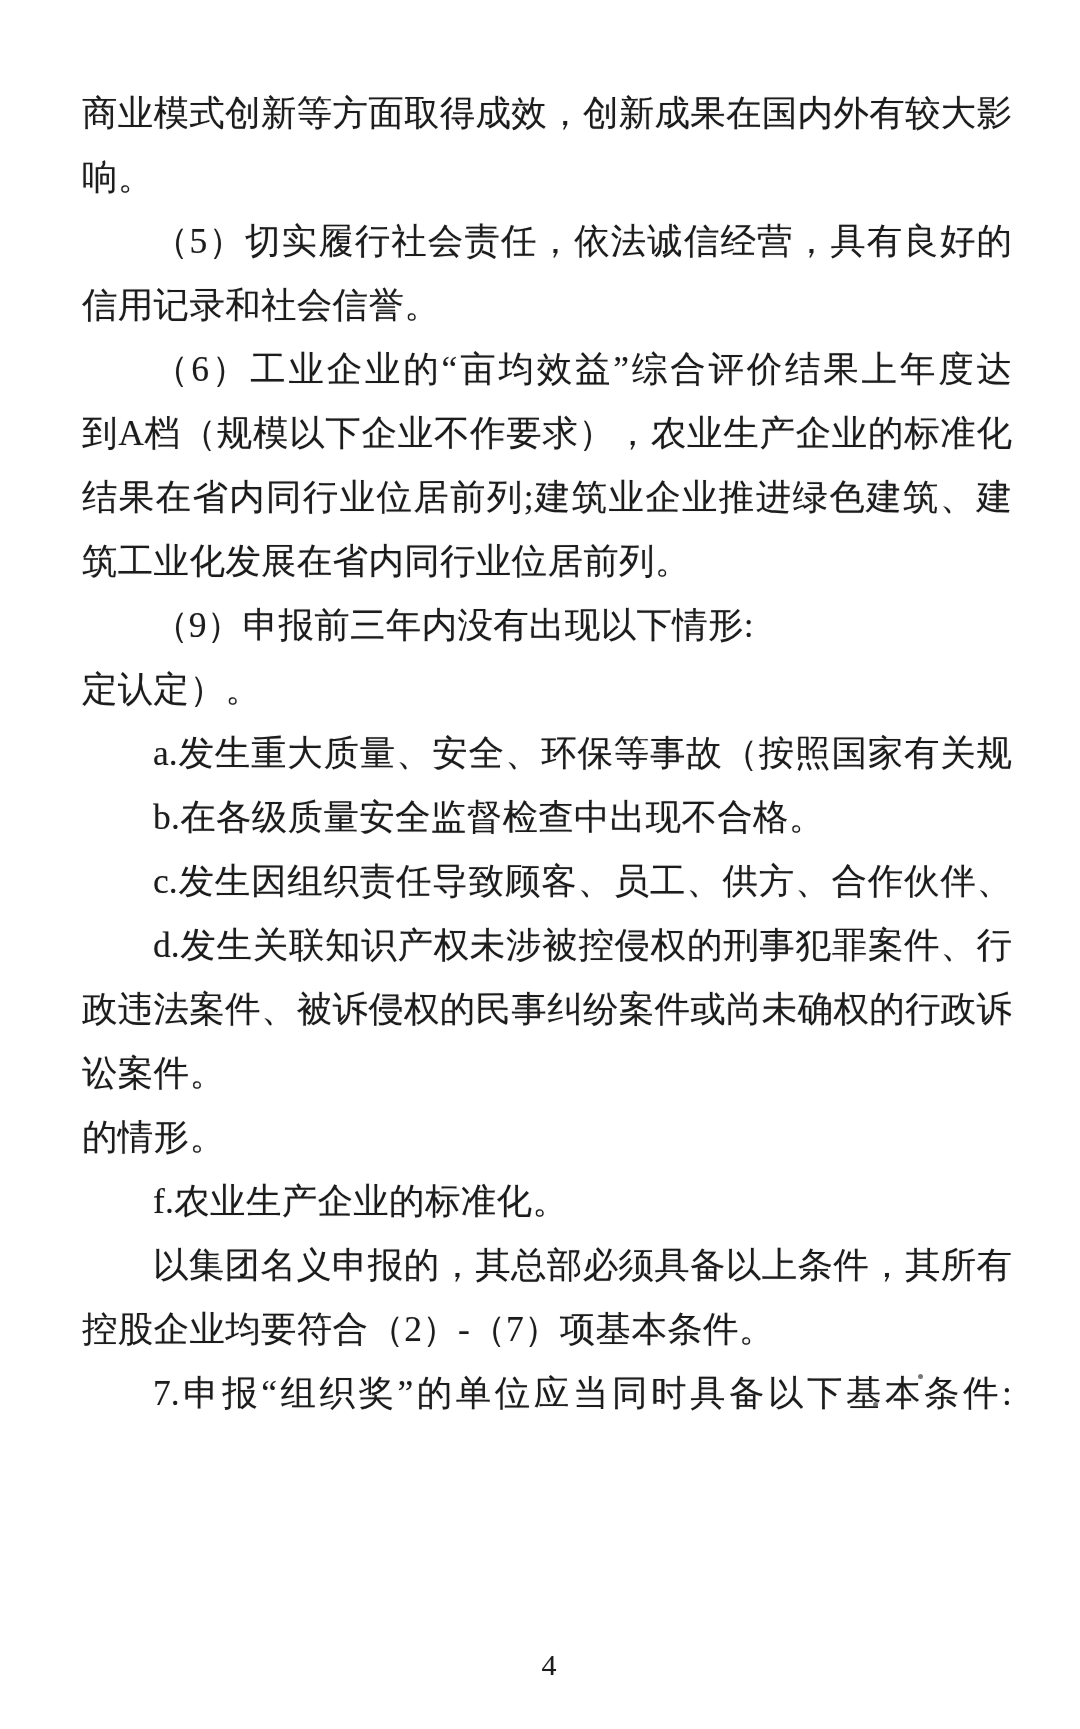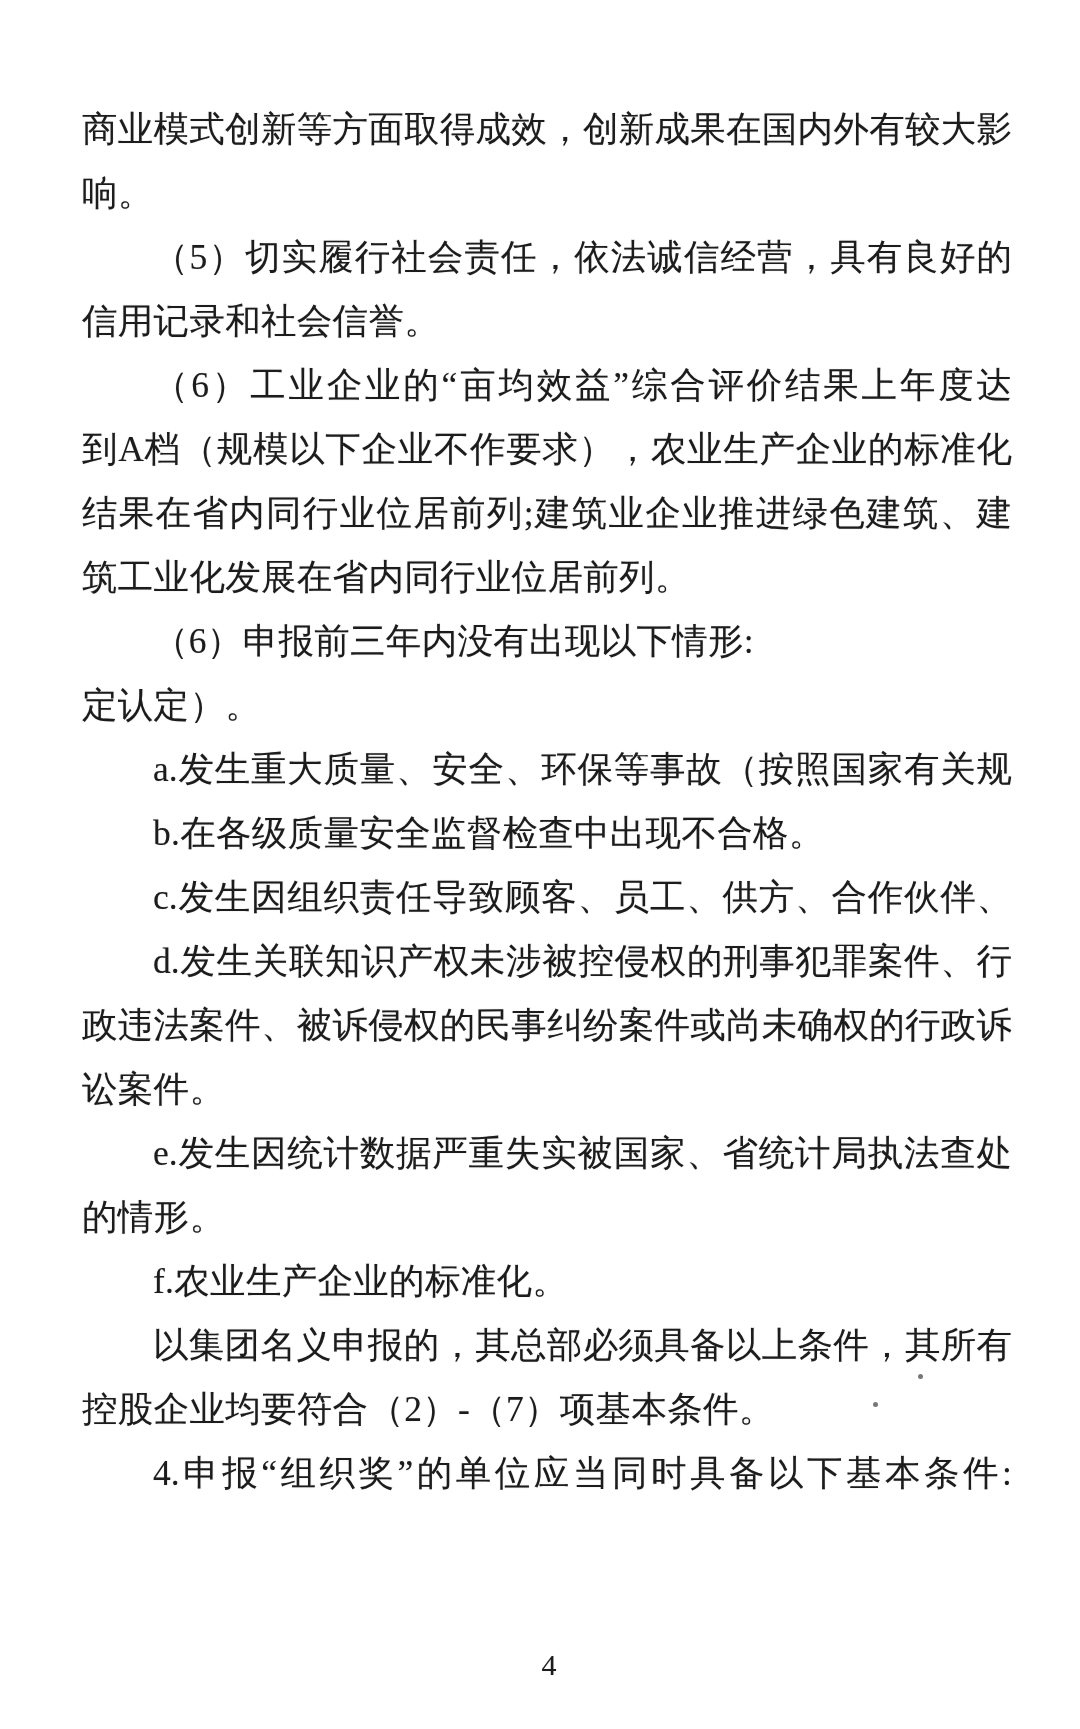--- a/index.html
+++ b/index.html
@@ -11,21 +11,21 @@
     position: relative;
     width: 1080px;
     height: 1729px;
     background: var(--paper, #ffffff);
     overflow: hidden;
     font-family: "Liberation Serif", "DejaVu Serif", serif;
   }
   .textblock {
     position: absolute;
     left: 82px;
-    top: 97px;
+    top: 81px;
     width: 930px;
   }
   .line {
     height: 64px;
     line-height: 64px;
     font-size: 35.5px;
     letter-spacing: 0.3px;
     color: var(--ink, #1c1c1c);
     white-space: nowrap;
     text-shadow: 0 0 1px rgba(40,40,40,0.35);
@@ -67,34 +67,33 @@
 <div class="page">
   <div class="textblock">
       <div class="line justify">商业模式创新等方面取得成效，创新成果在国内外有较大影</div>
       <div class="line">响。</div>
       <div class="line indent justify">（5）切实履行社会责任，依法诚信经营，具有良好的</div>
       <div class="line">信用记录和社会信誉。</div>
       <div class="line indent justify">（6）工业企业的“亩均效益”综合评价结果上年度达</div>
       <div class="line justify">到A档（规模以下企业不作要求），农业生产企业的标准化</div>
       <div class="line justify">结果在省内同行业位居前列;建筑业企业推进绿色建筑、建</div>
       <div class="line">筑工业化发展在省内同行业位居前列。</div>
-      <div class="line indent">（6）申报前三年内没有出现以下情形:</div>
+      <div class="line indent">（9）申报前三年内没有出现以下情形:</div>
       <div class="line">定认定）。</div>
       <div class="line indent justify">a.发生重大质量、安全、环保等事故（按照国家有关规</div>
       <div class="line indent">b.在各级质量安全监督检查中出现不合格。</div>
       <div class="line indent justify">c.发生因组织责任导致顾客、员工、供方、合作伙伴、</div>
       <div class="line indent justify">d.发生关联知识产权未涉被控侵权的刑事犯罪案件、行</div>
       <div class="line justify">政违法案件、被诉侵权的民事纠纷案件或尚未确权的行政诉</div>
       <div class="line">讼案件。</div>
-      <div class="line indent justify">e.发生因统计数据严重失实被国家、省统计局执法查处</div>
       <div class="line">的情形。</div>
       <div class="line indent">f.农业生产企业的标准化。</div>
       <div class="line indent justify">以集团名义申报的，其总部必须具备以上条件，其所有</div>
       <div class="line">控股企业均要符合（2）-（7）项基本条件。</div>
-      <div class="line indent justify">4.申报“组织奖”的单位应当同时具备以下基本条件:</div>
+      <div class="line indent justify">7.申报“组织奖”的单位应当同时具备以下基本条件:</div>
     </div>
 
   <div class="pagenum">4</div>
 
   <div>
       <div class="speck" style="left: 918px; top: 1374px;"></div>
       <div class="speck" style="left: 873px; top: 1402px;"></div>
     </div>
 </div>
 

